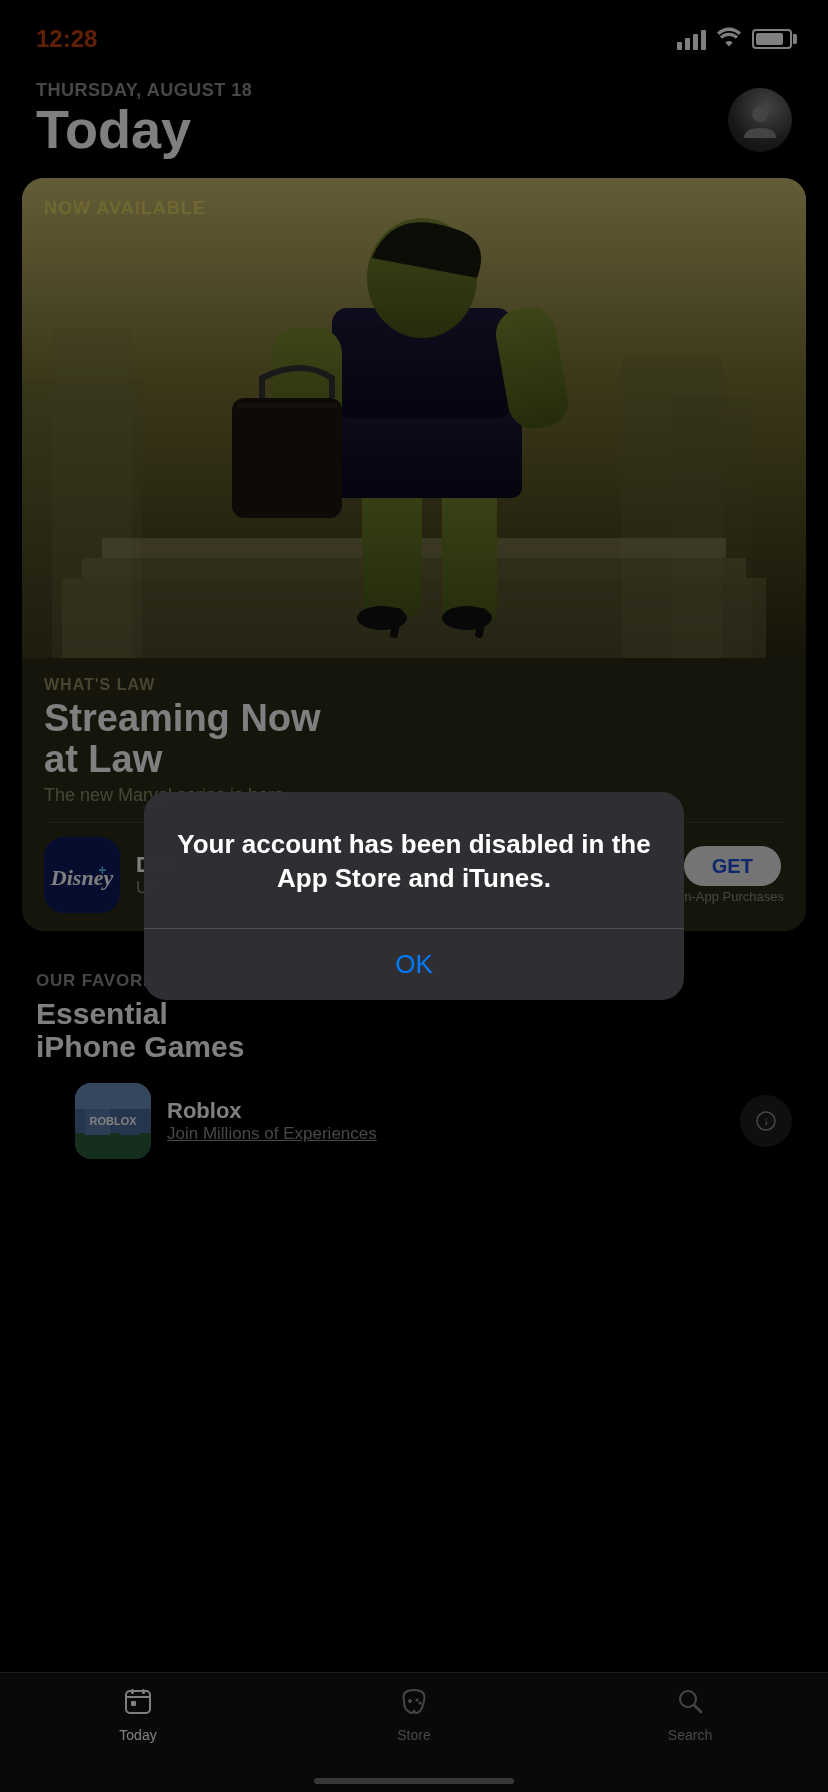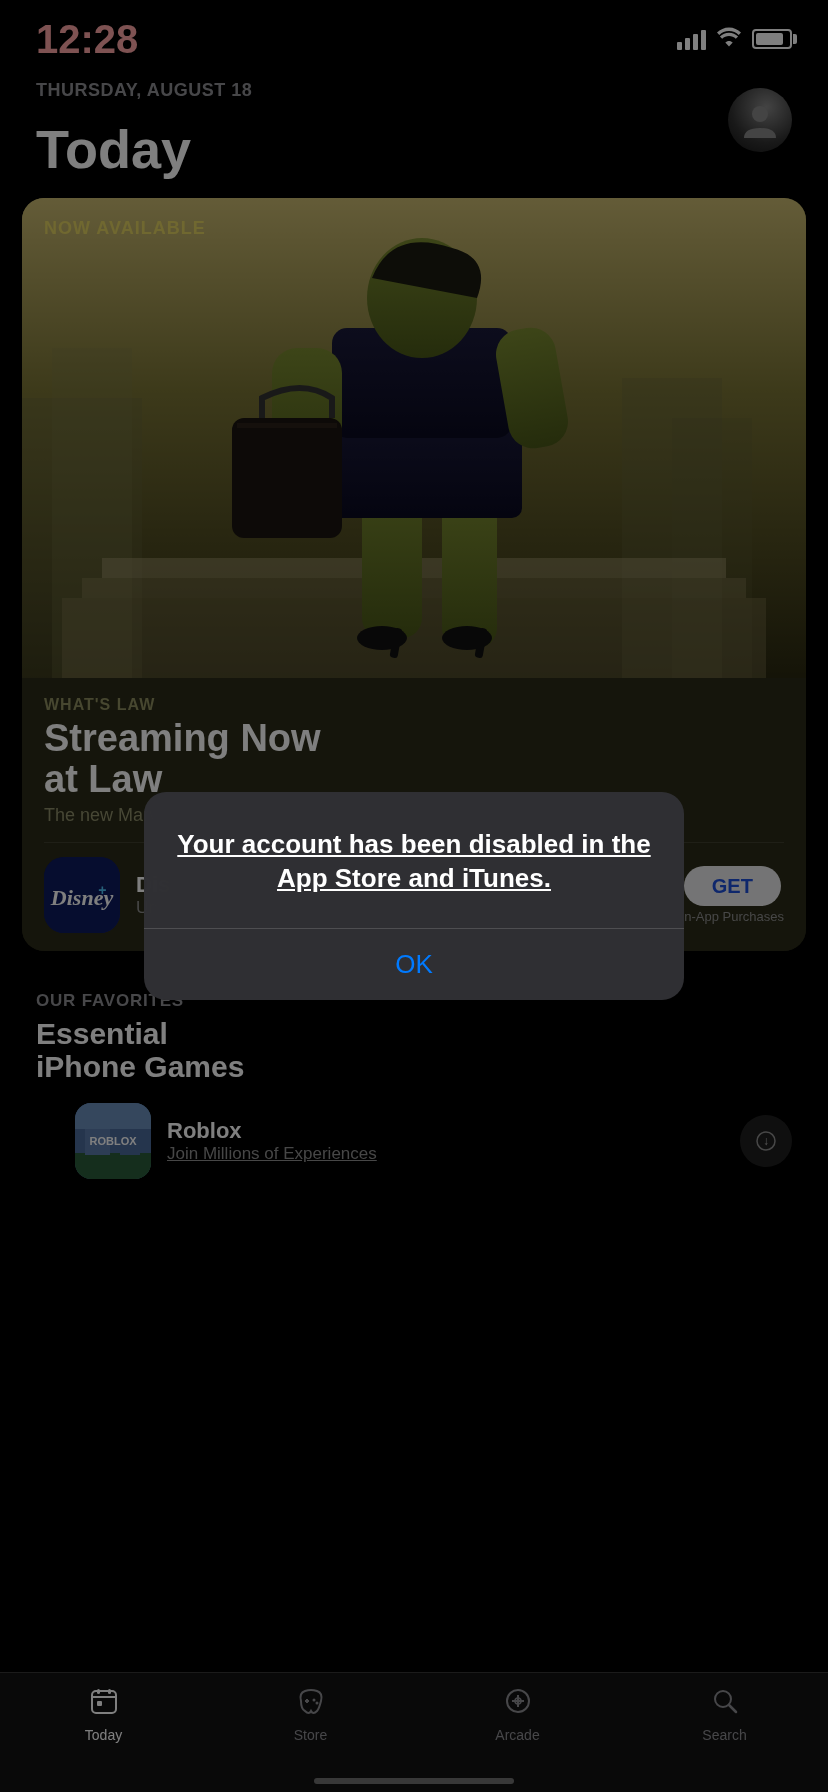--- a/index.html
+++ b/index.html
@@ -17,23 +17,23 @@
 
     
     .status-bar {
       display: flex;
       justify-content: space-between;
       align-items: center;
       padding: 18px 36px 0;
       height: 60px;
     }
     .status-time {
-      font-size: 40px;
-      font-weight: 700;
-      color: #fca5a5;
+      font-size: 24px;
+      font-weight: 700;
+      color: #c2410c;
     }
     .status-icons {
       display: flex;
       align-items: center;
       gap: 10px;
     }
     .signal-bars {
       display: flex;
       align-items: flex-end;
       gap: 3px;
@@ -84,21 +84,21 @@
       justify-content: space-between;
       align-items: flex-start;
     }
     .header-left {}
     .date-label {
       font-size: 18px;
       font-weight: 600;
       color: #8e8e93;
       letter-spacing: 0.5px;
       text-transform: uppercase;
-      margin-bottom: 20px;
+      margin-bottom: 0;
     }
     .page-title {
       font-size: 54px;
       font-weight: 800;
       color: #fff;
       line-height: 1.05;
     }
     .avatar {
       width: 64px;
       height: 64px;
@@ -364,21 +364,20 @@
     .alert-box {
       width: 540px;
       background: rgba(48,48,52,0.98);
       border-radius: 22px;
       overflow: hidden;
       backdrop-filter: blur(20px);
     }
     .alert-content {
       padding: 36px 30px 20px;
       text-align: center;
-      text-decoration: underline;
     }
     .alert-title {
       font-size: 26px;
       font-weight: 700;
       color: #fff;
       line-height: 1.3;
       margin-bottom: 12px;
     }
     .alert-divider {
       height: 1px;
@@ -581,30 +580,20 @@
         <path d="M10 12 L10 16 M8 14 L12 14" stroke="#8e8e93" stroke-width="2"></path>
         <circle cx="17" cy="13" r="1.5" fill="#8e8e93"></circle>
         <circle cx="20" cy="16" r="1.5" fill="#8e8e93"></circle>
       </svg>
     </span>
     <span class="tab-label">Store</span>
   </div>
   <div class="tab-item">
     <span class="tab-icon">
       <svg width="28" height="28" viewBox="0 0 28 28" fill="none">
-        <circle cx="14" cy="14" r="11" stroke="#8e8e93" stroke-width="2" fill="none"></circle>
-        <path d="M14 8 L14 20 M8 14 L20 14" stroke="#8e8e93" stroke-width="2"></path>
-        <circle cx="14" cy="14" r="3" stroke="#8e8e93" stroke-width="1.5" fill="none"></circle>
-      </svg>
-    </span>
-    <span class="tab-label">Arcade</span>
-  </div>
-  <div class="tab-item">
-    <span class="tab-icon">
-      <svg width="28" height="28" viewBox="0 0 28 28" fill="none">
         <circle cx="12" cy="12" r="8" stroke="#8e8e93" stroke-width="2" fill="none"></circle>
         <path d="M18 18 L25 25" stroke="#8e8e93" stroke-width="2.5" stroke-linecap="round"></path>
       </svg>
     </span>
     <span class="tab-label">Search</span>
   </div>
 </div>
 
 <div class="home-indicator"></div>
 

